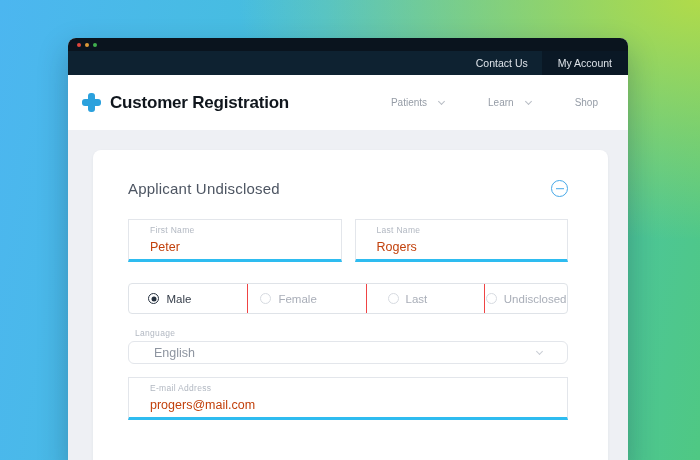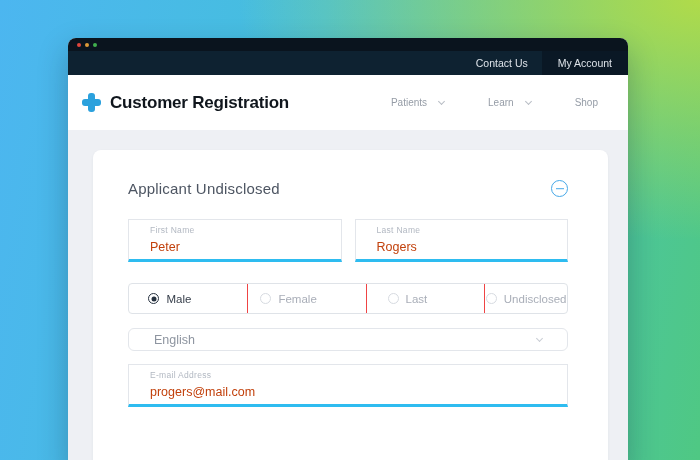--- a/index.html
+++ b/index.html
@@ -138,20 +138,21 @@
           <span class="rc"></span>
           <span>Last</span>
         </div>
         <div class="radio-seg">
           <span class="rc"></span>
           <span>Undisclosed</span>
         </div>
       </div>
 
       <div class="mb3">
+        <label class="lang-label">Language</label>
         <div class="select-box">
           <span>English</span>
           <i class="chev"></i>
         </div>
       </div>
 
 
       <div class="field">
         <div class="f-label">E-mail Address</div>
         <input class="f-value" type="text" value="progers@mail.com" style="">

